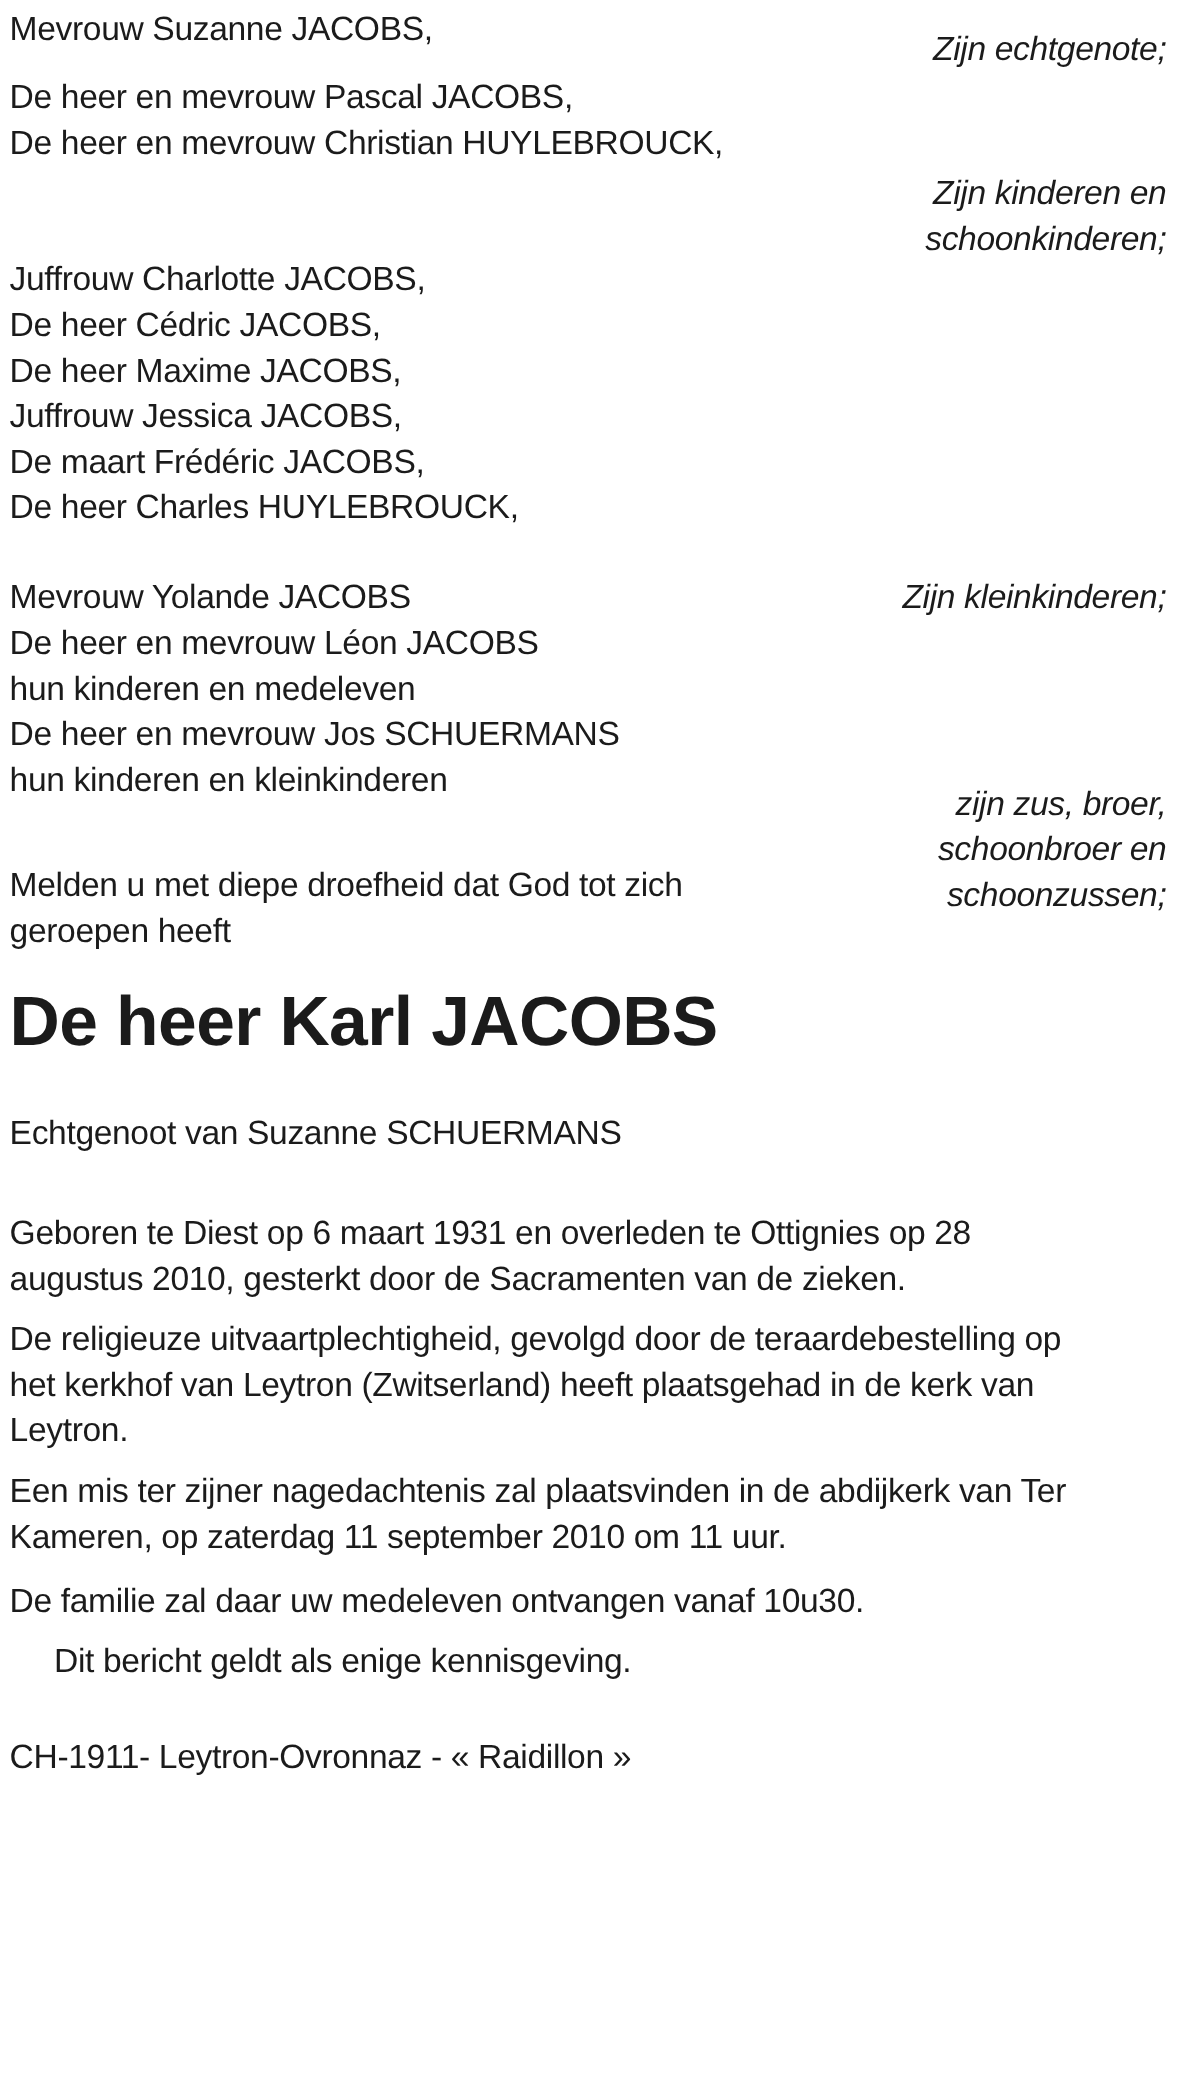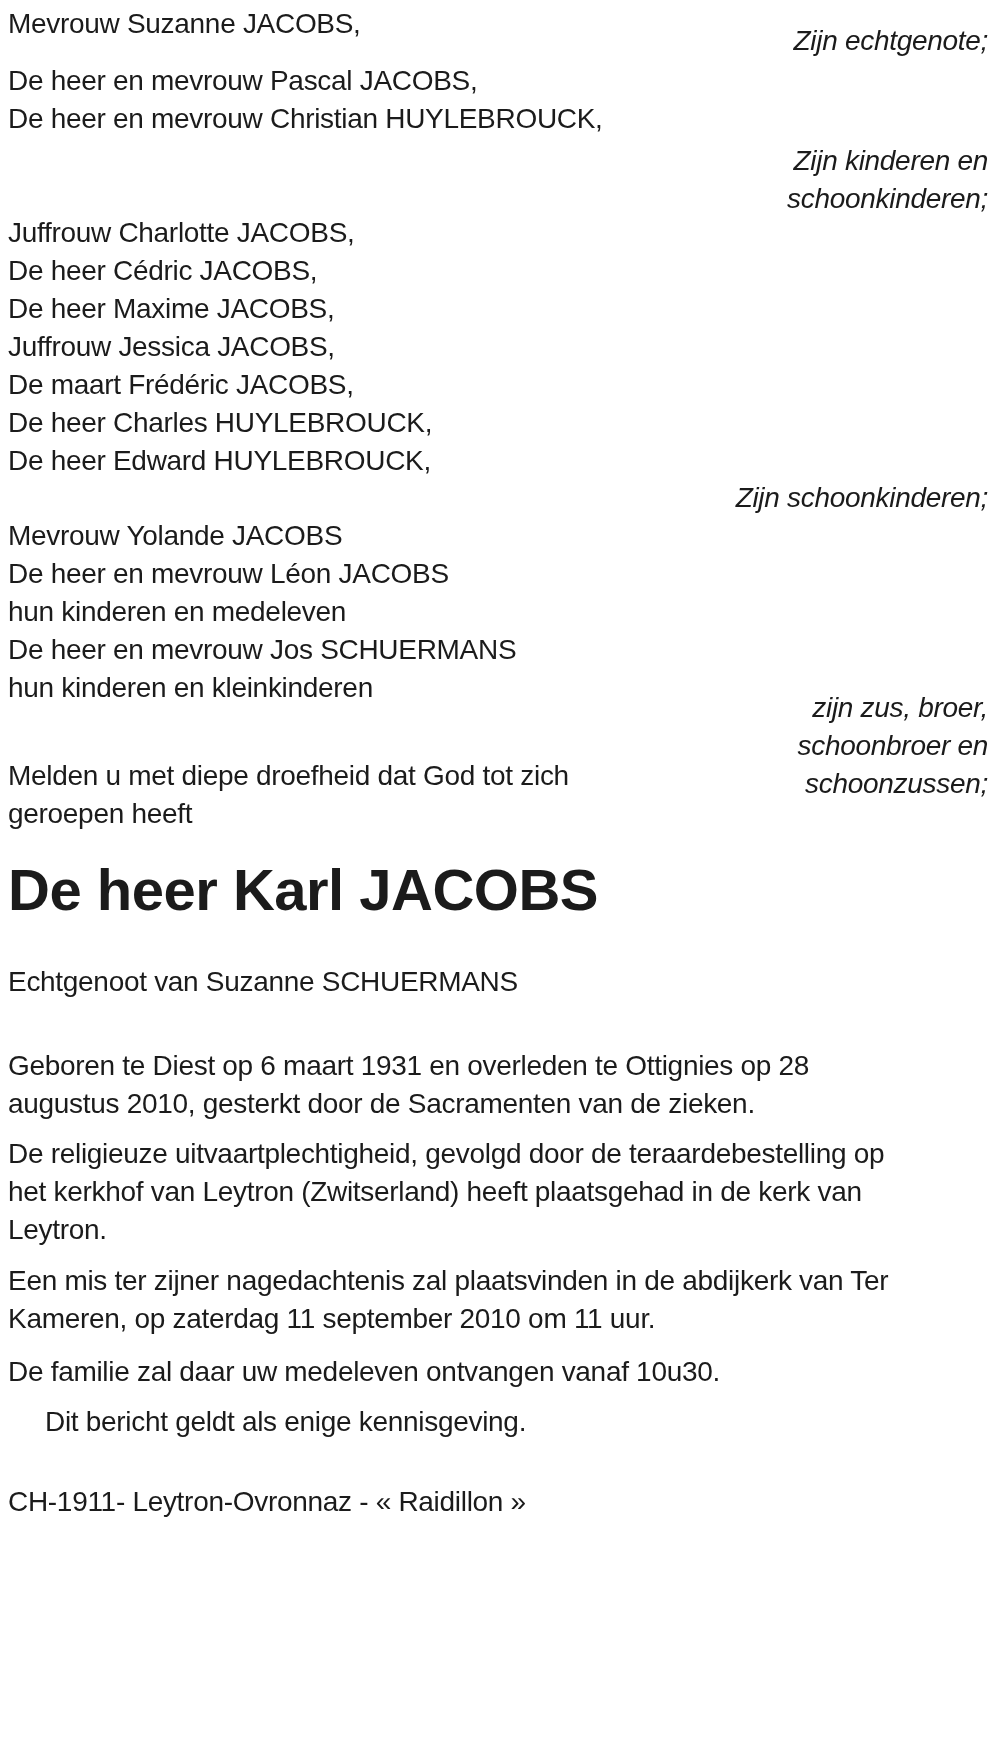--- a/index.html
+++ b/index.html
@@ -14,21 +14,21 @@
     color: #1b1b1b;
     font-size: 28px;
     line-height: 38px;
     letter-spacing: -0.3px;
   }
   .page {
     position: relative;
     box-sizing: border-box;
     width: 1000px;
     height: 1745px;
-    padding: 5px 12px 0 8px;
+    padding: 5px 28px 0 8px;
     overflow: hidden;
     background: #ffffff;
   }
   .sal { position: relative; }
   .name-line { white-space: nowrap; }
   .relation {
     position: absolute;
     right: 0;
     text-align: right;
     font-style: italic;
@@ -85,23 +85,22 @@
   </section>
 
   <section class="sal s3">
     <div class="names">
       <div class="name-line">Juffrouw Charlotte JACOBS,</div>
       <div class="name-line">De heer Cédric JACOBS,</div>
       <div class="name-line">De heer Maxime JACOBS,</div>
       <div class="name-line">Juffrouw Jessica JACOBS,</div>
       <div class="name-line">De maart Frédéric JACOBS,</div>
       <div class="name-line">De heer Charles HUYLEBROUCK,</div>
-      <div class="name-line">De heer Edward HUYLEBROUCK,</div>
     </div>
-    <div class="relation">Zijn schoonkinderen;</div>
+    <div class="relation">Zijn kleinkinderen;</div>
   </section>
 
   <section class="sal s4">
     <div class="names">
       <div class="name-line">Mevrouw Yolande JACOBS</div>
       <div class="name-line">De heer en mevrouw Léon JACOBS</div>
       <div class="name-line">hun kinderen en medeleven</div>
       <div class="name-line">De heer en mevrouw Jos SCHUERMANS</div>
       <div class="name-line">hun kinderen en kleinkinderen</div>
     </div>

